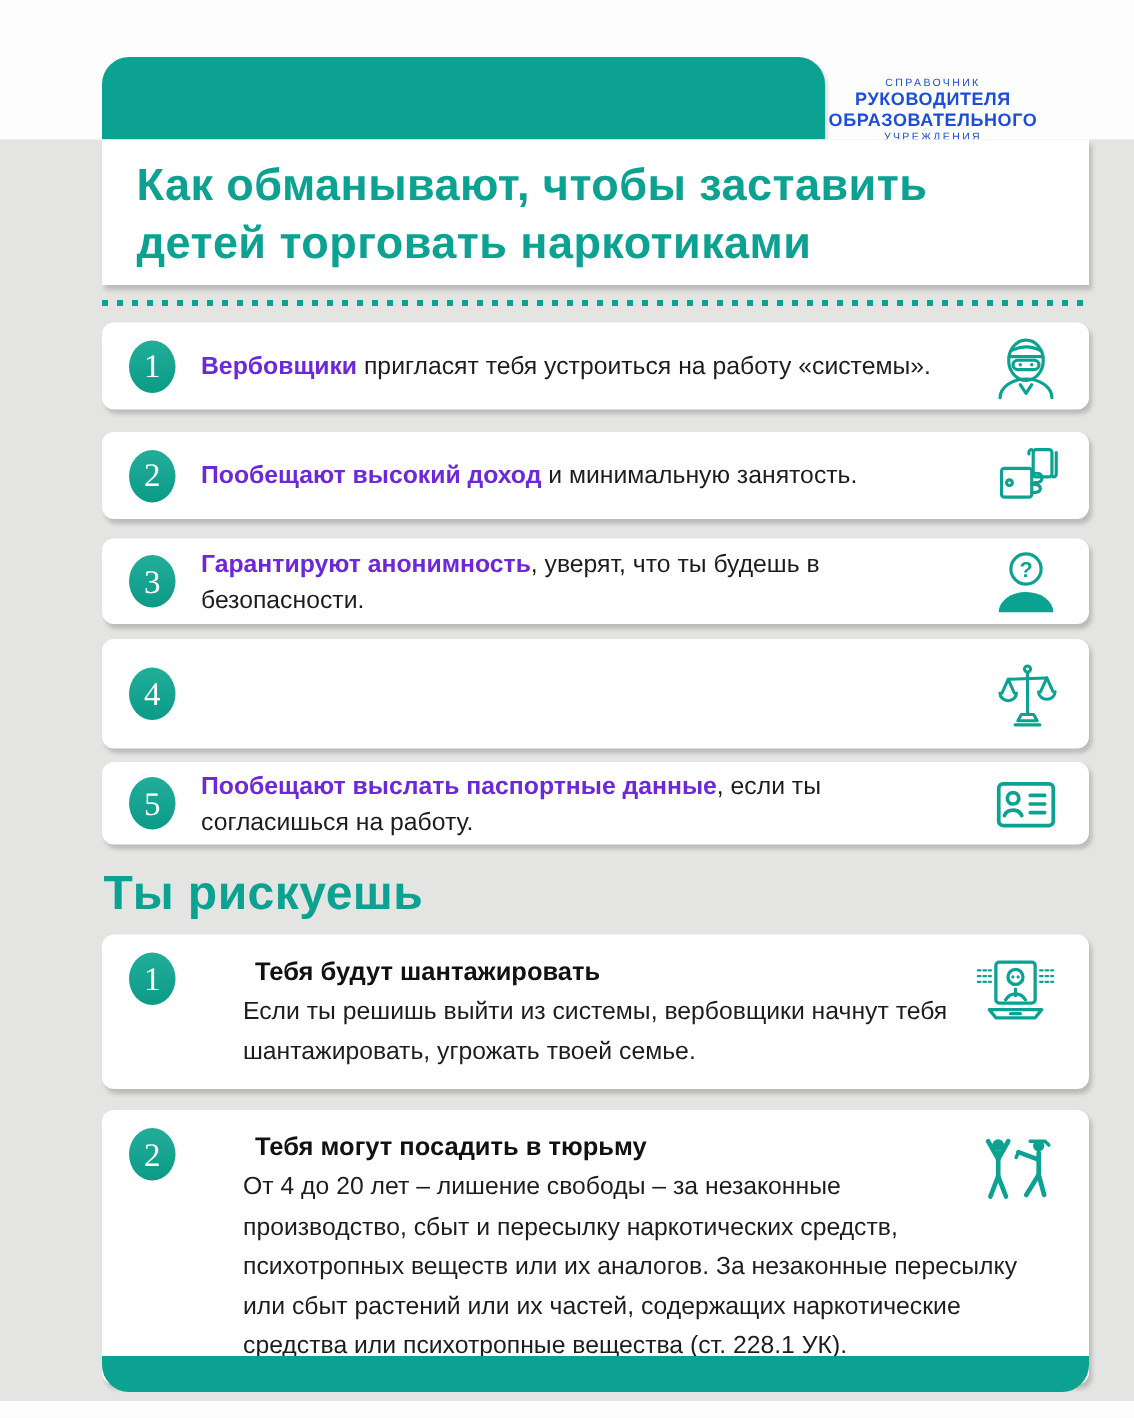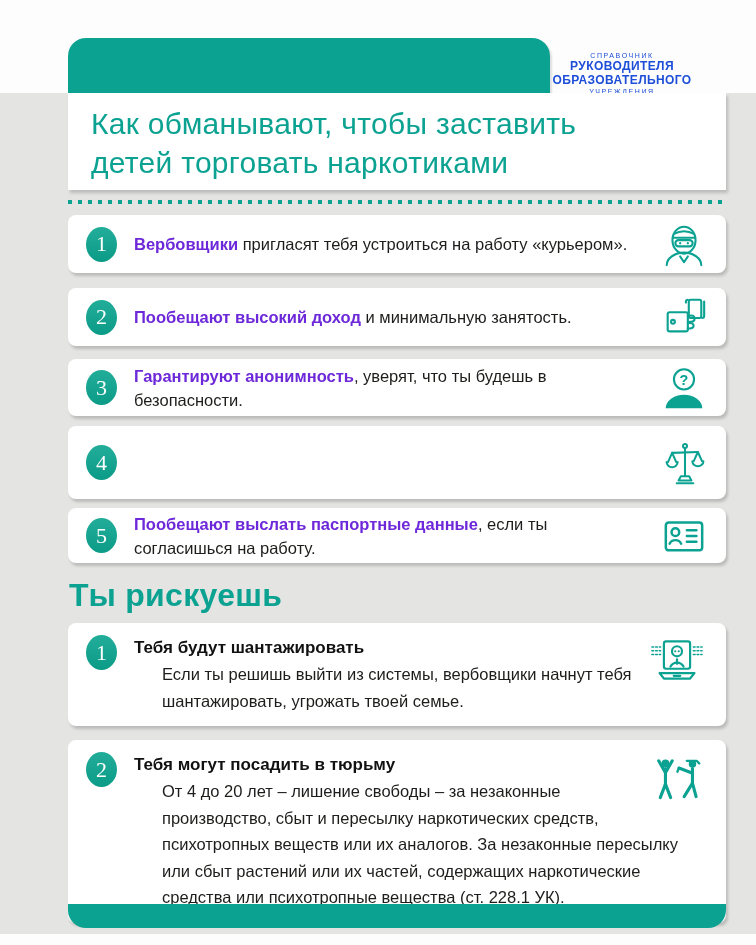--- a/index.html
+++ b/index.html
@@ -21,21 +21,21 @@
   .logo-big{font-size:12px;font-weight:bold;letter-spacing:0.4px;}
   .logo-dot{font-size:9px;line-height:0.7;}
   
   .gray-band{position:absolute;left:0;top:93px;width:756px;height:841px;background:#e4e4e2;}
   .content{position:absolute;left:68px;top:93px;width:658px;}
   
   .title-card{
     background:#ffffff;height:97px;box-sizing:border-box;padding:11px 0 0 23px;
     box-shadow:2px 3px 3px rgba(0,0,0,0.18);
   }
-  .page-title{font-size:30px;line-height:39px;font-weight:normal;color:#0CA292;letter-spacing:0.3px;}
+  .page-title{font-size:30px;line-height:39px;font-weight:bold;color:#0CA292;letter-spacing:0.3px;}
   .page-title span{display:block;}
   .dotted-divider{
     margin-top:10px;height:4px;width:100%;
     background:repeating-linear-gradient(90deg,#0CA292 0,#0CA292 4px,transparent 4px,transparent 10px);
   }
   
   .step{
     position:relative;background:#ffffff;border-radius:8px;
     box-shadow:2px 3px 3px rgba(0,0,0,0.18);
     display:flex;align-items:center;box-sizing:border-box;padding:0 18px 0 18px;
@@ -57,21 +57,21 @@
   
   .risk-heading{margin:14px 0 0 1px;font-size:32px;line-height:36px;font-weight:bold;color:#0CA292;letter-spacing:0.3px;}
   .risk{
     position:relative;background:#ffffff;border-radius:8px;
     box-shadow:2px 3px 3px rgba(0,0,0,0.18);
     box-sizing:border-box;padding:11px 20px 12px 66px;
   }
   .risk-1{margin-top:10px;min-height:80px;}
   .risk-2{margin-top:14px;min-height:134px;}
   .risk .num{position:absolute;left:18px;top:12px;}
-  .risk-title{font-weight:bold;font-size:17px;line-height:27px;color:#111;}
+  .risk-title{font-weight:bold;font-size:17px;line-height:27px;color:#111;margin-left:36px;}
   .risk-body{font-size:16.5px;line-height:26.5px;color:#1d1d1b;margin-left:28px;}
   .risk-icon{float:right;margin:2px 0 6px 14px;}
   
   .footer-bar{
     position:absolute;left:68px;top:904px;width:658px;height:24px;
     background:#0CA292;border-radius:0 0 18px 18px;
   }
   svg{display:block;}
 </style>
 </head>
@@ -97,21 +97,21 @@
       <div class="page-title">
         <span>Как обманывают, чтобы заставить</span>
         <span>детей торговать наркотиками</span>
       </div>
     </div>
 
     <div class="dotted-divider"></div>
 
     <div class="step step-1">
       <div class="num">1</div>
-      <div class="step-text"><b>Вербовщики</b><span> пригласят тебя устроиться на работу «курьером».</span></div>
+      <div class="step-text"><b>Вербовщики</b><span> пригласят тебя устроиться на работу «системы».</span></div>
       <span class="step-icon">
         <svg width="48" height="50" viewBox="0 0 50 50" fill="none" stroke="#0CA292" stroke-width="2.2" stroke-linecap="round" stroke-linejoin="round">
           <ellipse cx="25" cy="21" rx="12" ry="14"></ellipse>
           <path d="M14.5 14.5 q10.5 -5.5 21 0"></path>
           <path d="M13.3 18.5 h23.4"></path>
           <rect x="16" y="21" width="18" height="6.5" rx="3.2"></rect>
           <circle cx="21" cy="24.2" r="1.2" fill="#0CA292" stroke="none"></circle>
           <circle cx="29" cy="24.2" r="1.2" fill="#0CA292" stroke="none"></circle>
           <path d="M7 47 a18 13 0 0 1 36 0"></path>
           <path d="M21 38 l4 6 l4 -6"></path>

